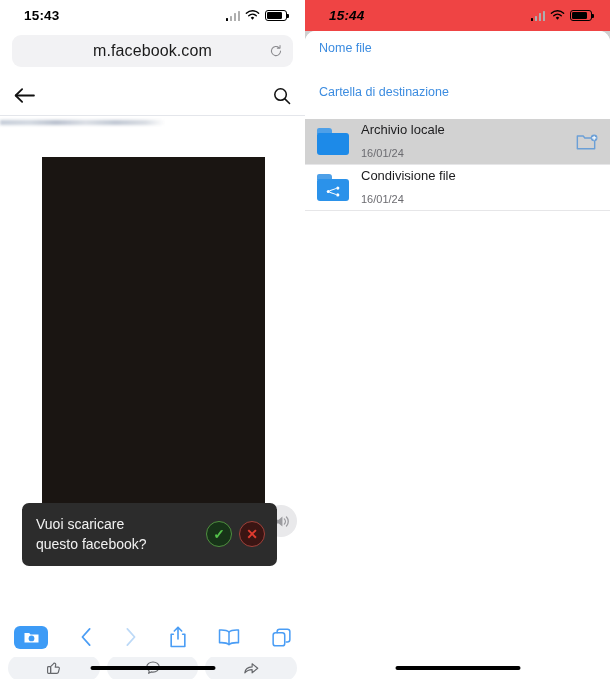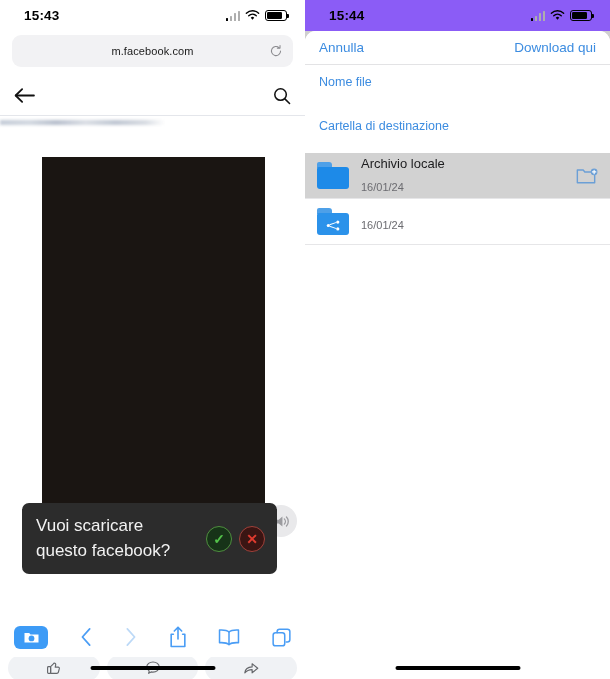--- a/index.html
+++ b/index.html
@@ -41,21 +41,21 @@
   }
 
   
   .left { background:#fff; }
   .urlbar-wrap { padding:4px 12px 9px; background:#fff; }
   .urlbar {
     height:32px; background:#f2f2f4; border-radius:9px;
     display:flex; align-items:center; justify-content:center;
     position:relative;
   }
-  .urlbar .url { font-size:11px; color:#1a1a1a; letter-spacing:.1px; }
+  .urlbar .url { font-size:16px; color:#1a1a1a; letter-spacing:.1px; }
   .reload {
     position:absolute; right:10px; top:50%; transform:translateY(-50%);
     width:14px; height:14px; color:#8a8a8e;
   }
   .fb-nav {
     height:40px; background:#fff; display:flex; align-items:center;
     justify-content:space-between; padding:0 14px;
     border-bottom:1px solid #e4e6eb;
   }
   .blurline {
@@ -72,21 +72,21 @@
     position:absolute; right:8px; top:385px; width:32px; height:32px;
     border-radius:50%; background:#e9e9eb; display:flex;
     align-items:center; justify-content:center; color:#9b9b9f;
   }
   .dl-dialog {
     position:absolute; left:22px; top:383px; width:255px;
     background:#2c2c2c; border-radius:7px;
     display:flex; align-items:center; justify-content:space-between;
     padding:11px 12px 11px 14px;
   }
-  .dl-text { font-size:17px; line-height:1.45; color:#f2f2f2; }
+  .dl-text { font-size:14px; line-height:1.45; color:#f2f2f2; }
   .dl-btns { display:flex; gap:7px; }
   .cbtn {
     width:26px; height:26px; border-radius:50%;
     display:flex; align-items:center; justify-content:center;
     font-size:14px; font-weight:bold;
   }
   .cbtn.ok { background:#173318; border:1.6px solid #4f8f3f; color:#53c24a; }
   .cbtn.no { background:#3a1513; border:1.6px solid #a0413a; color:#e03b2f; }
 
   .fb-actions {
@@ -104,21 +104,21 @@
   }
   .tb-ico { color:#4a9df5; display:flex; align-items:center; justify-content:center; }
   .tb-ico.dim { color:#bcd9f7; }
   .dl-badge {
     width:34px; height:23px; border-radius:6px; background:#3d9bf6;
     display:flex; align-items:center; justify-content:center; color:#fff;
   }
 
   
   .right { background:#cfcfcf; }
-  .right .statusbar { background:#8b5cf6; }
+  .right .statusbar { background:#ef4444;font-style:italic; }
   .sheet {
     position:absolute; top:31px; left:0; right:0; bottom:0;
     background:#fff; border-radius:11px 11px 0 0; overflow:hidden;
   }
   .sheet-head {
     height:34px; display:flex; align-items:center;
     justify-content:space-between; padding:0 14px;
     border-bottom:1px solid #e3e3e5; background:#fff;
   }
   .sheet-head span { font-size:13.5px; color:#3c8ce0; }
@@ -312,24 +312,20 @@
           <path d="M1.3 3.5a9.7 9.7 0 0 1 13.4 0" stroke="#000" stroke-width="1.5" fill="none" stroke-linecap="round"></path>
         </svg>
         <div class="battery">
             <b></b>
           </div>
       </div>
     </div>
 
     <div class="sheet">
 
-      <div class="sheet-head">
-        <span>Annulla</span>
-        <span>Download qui</span>
-      </div>
 
       <div class="sec-label">Nome file</div>
 
       <div class="sec-label">Cartella di destinazione</div>
 
       <div class="folder-row selected">
         <div class="folder-ico">
           <div class="f-tab"></div>
             <div class="f-body"></div>
         </div>
@@ -351,20 +347,21 @@
           <div class="f-tab"></div>
             <div class="f-body"></div>
           <svg class="share-glyph" width="15" height="11" viewBox="0 0 16 12">
             <circle cx="2.3" cy="6" r="1.7" fill="#fff"></circle>
             <circle cx="12.7" cy="2.3" r="1.7" fill="#fff"></circle>
             <circle cx="12.7" cy="9.7" r="1.7" fill="#fff"></circle>
             <path d="M3.7 5.2l7.6-2.6M3.7 6.8l7.6 2.6" stroke="#fff" stroke-width="1.1"></path>
           </svg>
         </div>
         <div class="folder-meta">
+          <div class="folder-name">Condivisione file</div>
           <div class="folder-date">16/01/24</div>
         </div>
       </div>
 
     </div>
 
     <div class="home-indicator"></div>
   </div>
 
 </div>

